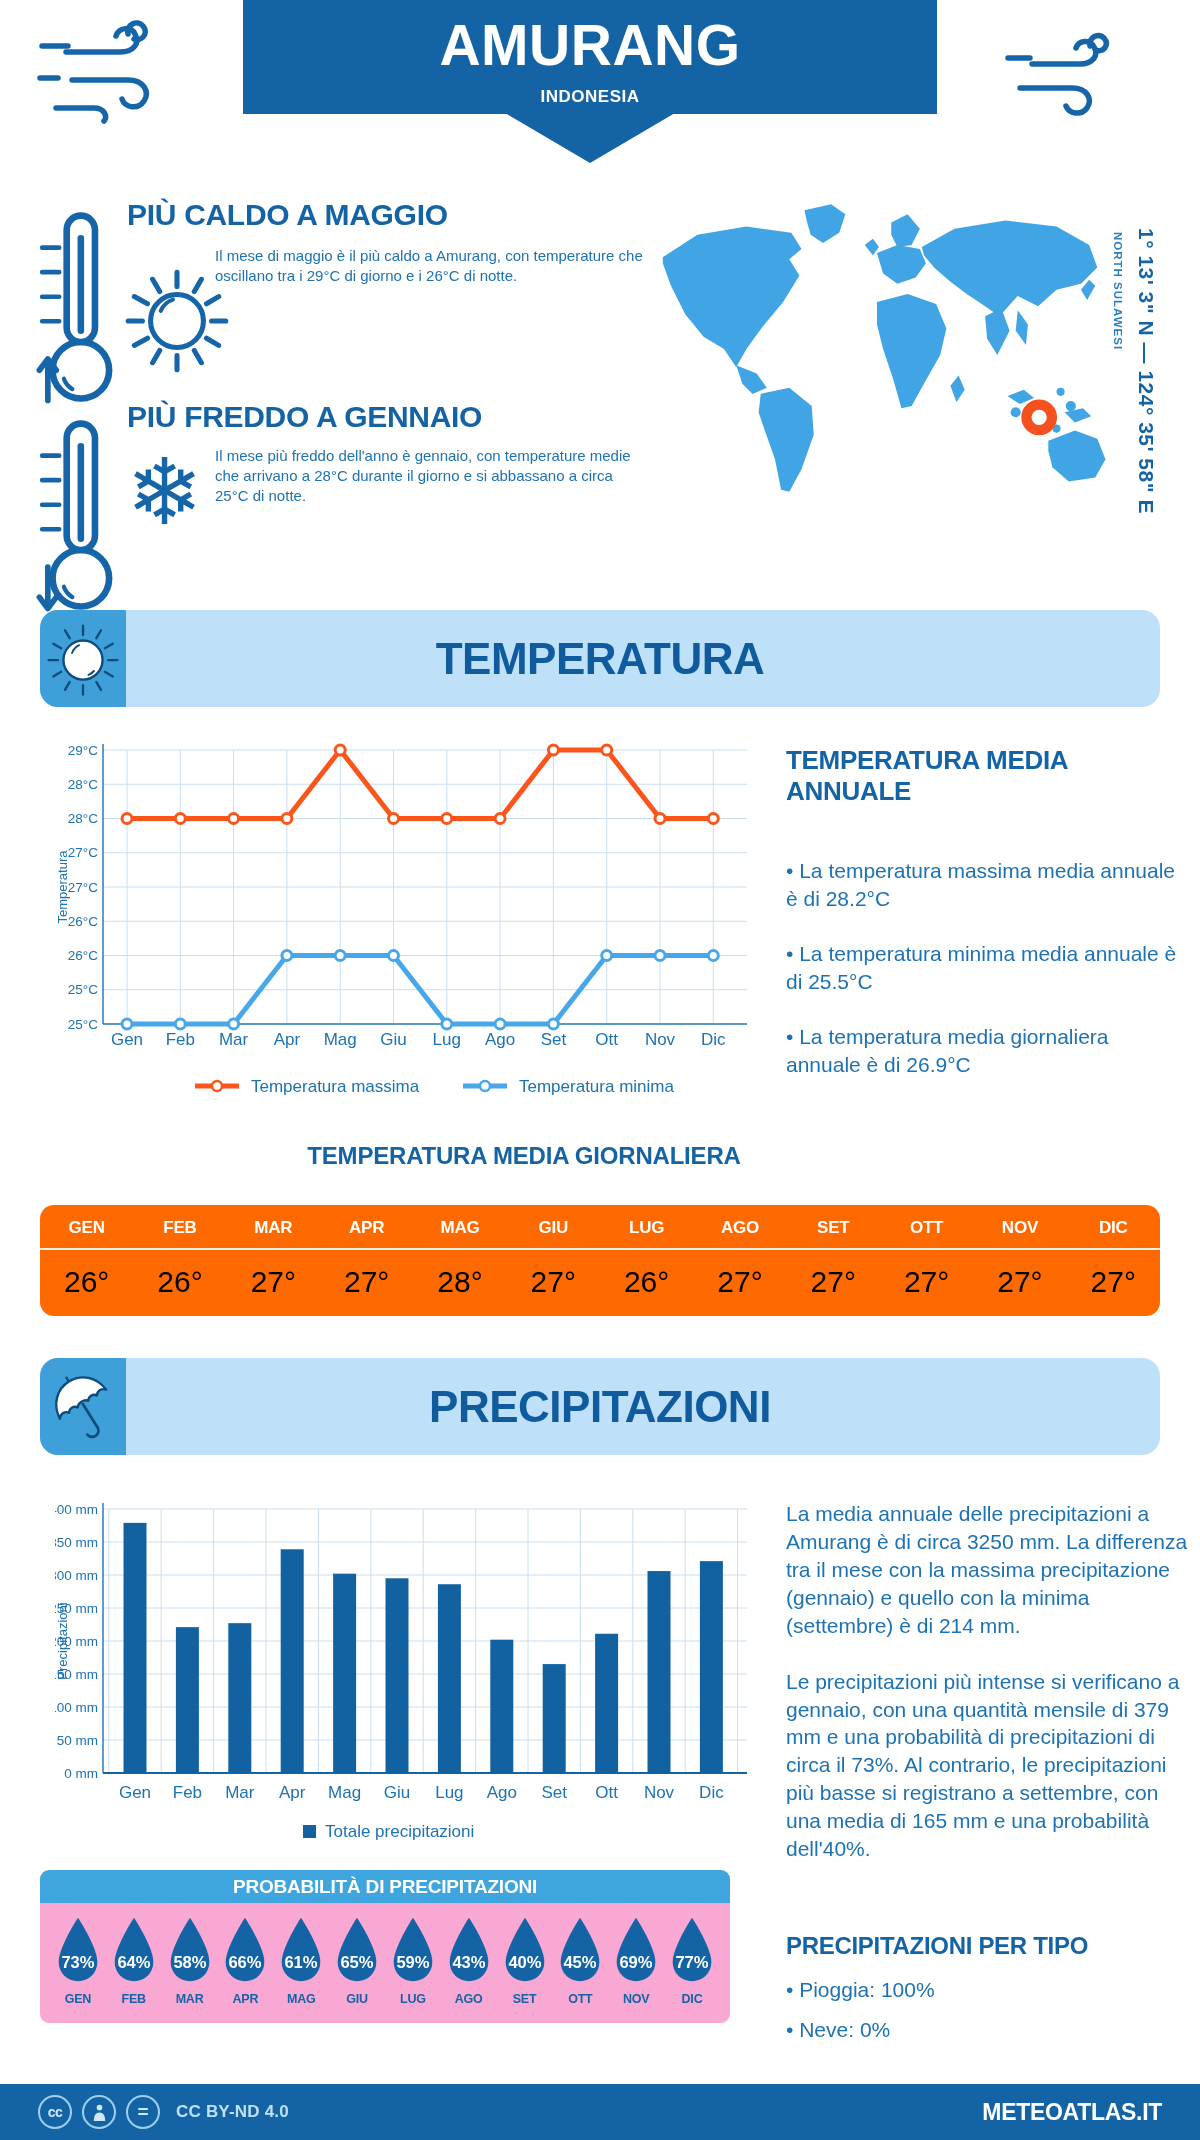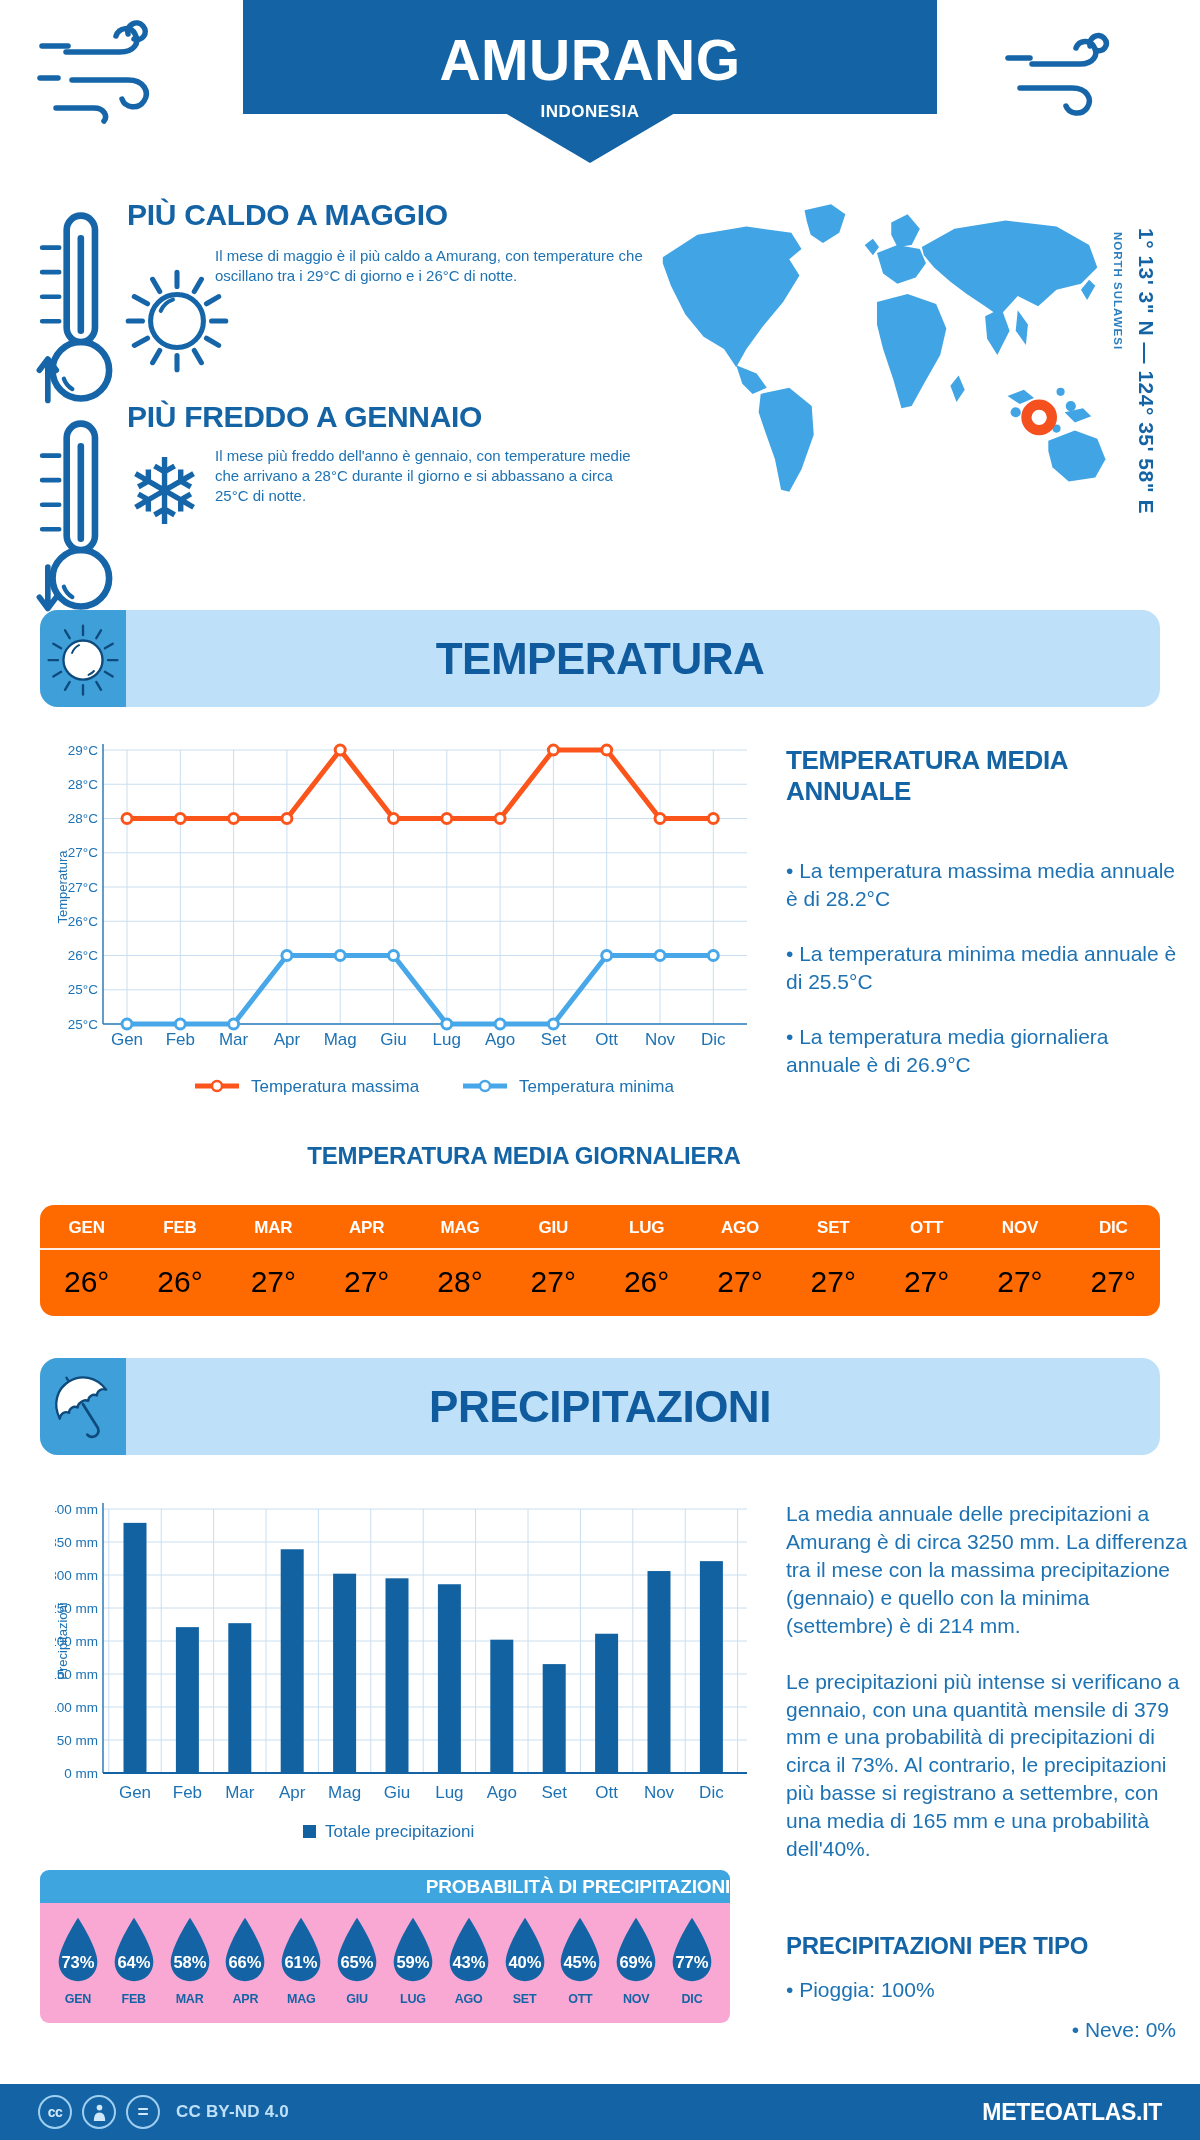--- a/index.html
+++ b/index.html
@@ -9,21 +9,21 @@
     font-family:"Liberation Sans", sans-serif;
   }
   .abs { position:absolute; }
 
   
   .title-banner {
     position:absolute; left:243px; top:0; width:694px; height:163px;
     background:#1464A5; color:#fff; text-align:center;
     clip-path:polygon(0 0,100% 0,100% 70%,62% 70%,50% 100%,38% 70%,0 70%);
   }
-  .title-banner h1 { font-size:57px; font-weight:bold; letter-spacing:0.5px; padding-top:27px; }
+  .title-banner h1 { font-size:57px; font-weight:bold; letter-spacing:0.5px; padding-top:12px; }
   .title-banner .subtitle { font-size:17px; font-weight:bold; letter-spacing:0.5px; margin-top:9px; }
 
   
   .fact-title { position:absolute; font-size:30px; font-weight:bold; color:#1464A5; letter-spacing:-0.3px; }
   .fact-text  { position:absolute; width:435px; font-size:15px; line-height:1.33; color:#1D72B4; }
   .snowflake  { position:absolute; font-size:92px; color:#1565A8; line-height:1; }
 
   
   .coords-line { position:absolute; left:1134px; top:228px; writing-mode:vertical-rl;
     font-size:21px; font-weight:bold; color:#1464A5; letter-spacing:0.5px; }
@@ -49,21 +49,21 @@
   .month-table { position:absolute; left:40px; top:1205px; width:1120px;
     background:#FF6A00; border-radius:14px; overflow:hidden; }
   .mt-row { display:flex; }
   .mt-row.head { border-bottom:2px solid rgba(255,255,255,0.9); }
   .mt-cell { flex:1; text-align:center; }
   .mt-row.head .mt-cell { padding:13px 0 10px; color:#fff; font-weight:bold; font-size:17px; letter-spacing:-0.2px; }
   .mt-row.vals .mt-cell { padding:15px 0 17px; color:#000000; font-weight:normal; font-size:30px; }
 
   
   .prob-box { position:absolute; left:40px; top:1870px; width:690px; }
-  .prob-header { height:33px; line-height:33px; background:#3EA5DF; color:#fff; text-align:right;
+  .prob-header { height:33px; line-height:33px; background:#3EA5DF; color:#fff; text-align:center;
     font-size:19px; font-weight:bold; letter-spacing:-0.2px; border-radius:9px 9px 0 0; }
   .prob-body { position:relative; height:120px; background:#f9a8d4; border-radius:0 0 9px 9px; }
   .drops { position:absolute; left:10px; right:10px; top:12px; display:flex; justify-content:space-between; }
   .drop-cell { width:56px; text-align:center; }
   .drop-cell .m { font-size:12.5px; font-weight:bold; color:#1464A5; margin-top:3px; letter-spacing:-0.2px; }
 
   
   .footer { position:absolute; left:0; top:2084px; width:1200px; height:56px; background:#1464A5;
     display:flex; align-items:center; padding:0 38px; }
   .cc-circle { width:34px; height:34px; border-radius:50%; border:2.5px solid #9FCFF0;
@@ -429,21 +429,21 @@
             <text x="28" y="57" text-anchor="middle" font-size="18" font-weight="bold" fill="#fff">77%</text>
           </svg><div class="m">DIC</div></div>
       </div>
   </div>
 </div>
 
 <div class="abs" style="left:786px;top:1932px;width:390px">
   <div class="col-head" style="font-size:24px">PRECIPITAZIONI PER TIPO</div>
   <div id="type-bullets" style="margin-top:14px">
       <div class="bullet" style="margin-bottom: 8px; line-height: 1.5;">• Pioggia: 100%</div>
-      <div class="bullet" style="margin-bottom: 8px; line-height: 1.5; text-align: right;">• Neve: 0%</div>
+      <div class="bullet" style="margin-bottom: 8px; line-height: 1.5;">• Neve: 0%</div>
     </div>
 </div>
 
 <div class="footer">
   <div class="cc-circle cc-txt">cc</div>
   <div class="cc-circle">
     <svg width="17" height="19" viewBox="0 0 24 26" fill="#CFE8FA">
         <circle cx="12" cy="6" r="4"></circle>
         <path d="M4,25 c0,-8 3,-12 8,-12 s8,4 8,12 z"></path>
       </svg>

